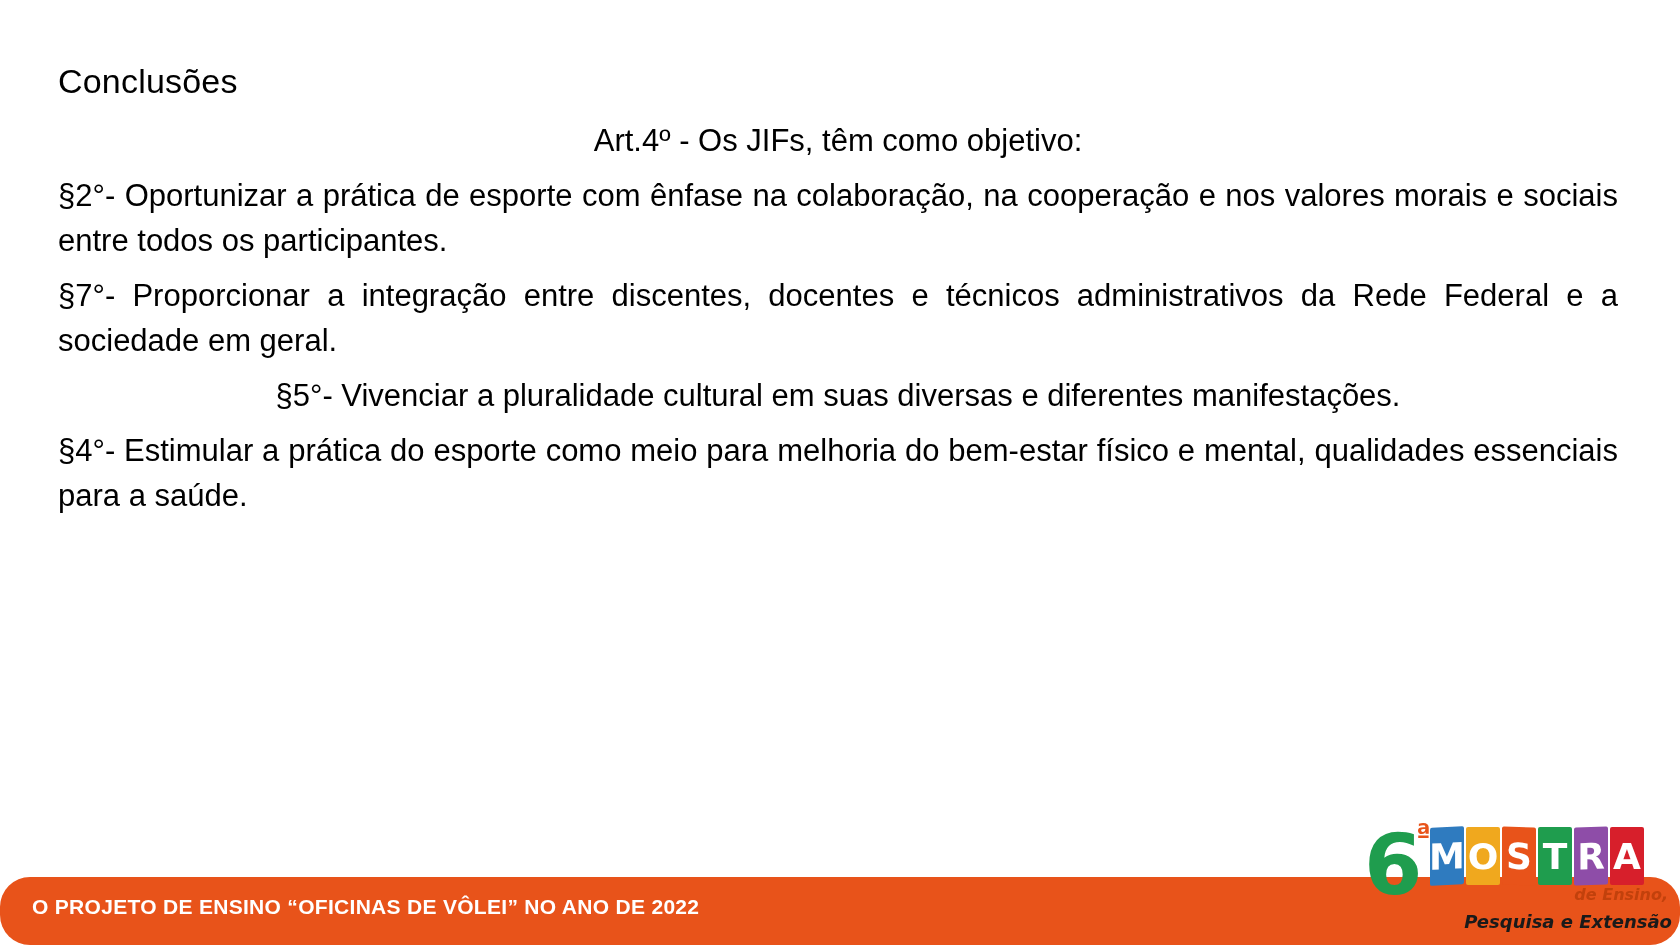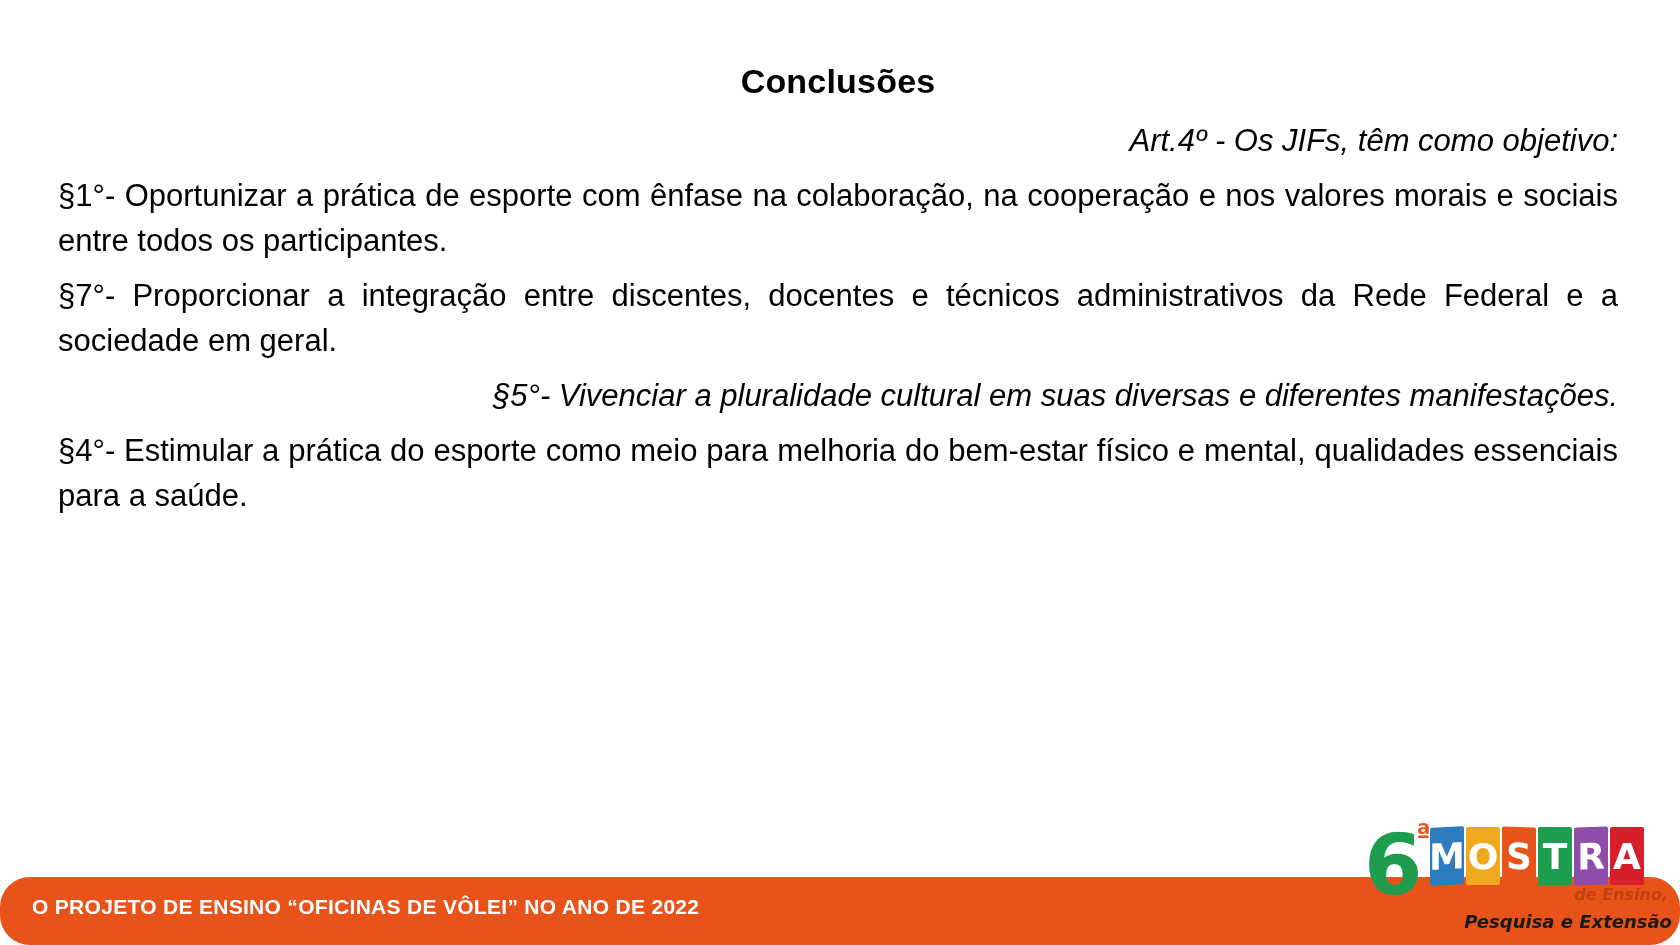--- a/index.html
+++ b/index.html
@@ -20,37 +20,35 @@
     background: #ffffff;
   }
   .content {
     position: absolute;
     left: 58px;
     top: 62px;
     width: 1560px;
   }
   .slide-title {
     font-size: 34px;
-    font-weight: bold;
+    font-weight: normal;
     color: #000000;
     margin: 0 0 18px 0;
     letter-spacing: 0.2px;
-    text-align: center;
   }
   .para {
     font-size: 31px;
     color: #000000;
     line-height: 1.45;
     margin: 0 0 10px 0;
     text-align: justify;
     text-justify: inter-word;
   }
   .para.nojust {
-    text-align: right;
-    font-style: italic;
+    text-align: center;
   }
   
   .footer-band {
     position: absolute;
     left: 0;
     bottom: 0;
     width: 1680px;
     height: 68px;
     background: #e8531a;
     border-radius: 30px;
@@ -140,21 +138,21 @@
 </style>
 </head>
 <body>
 
 <div class="slide">
 
   <div class="content">
     <h1 class="slide-title">Conclusões</h1>
 
     <p class="para nojust">Art.4º - Os JIFs, têm como objetivo:</p>
-    <p class="para">§1°- Oportunizar a prática de esporte com ênfase na colaboração, na cooperação e nos valores morais e sociais entre todos os participantes.</p>
+    <p class="para">§2°- Oportunizar a prática de esporte com ênfase na colaboração, na cooperação e nos valores morais e sociais entre todos os participantes.</p>
     <p class="para">§7°- Proporcionar a integração entre discentes, docentes e técnicos administrativos da Rede Federal e a sociedade em geral.</p>
     <p class="para nojust">§5°- Vivenciar a pluralidade cultural em suas diversas e diferentes manifestações.</p>
     <p class="para">§4°- Estimular a prática do esporte como meio para melhoria do bem-estar físico e mental, qualidades essenciais para a saúde.</p>
   </div>
 
   <div class="footer-band">
     <div class="footer-text">O PROJETO DE ENSINO “OFICINAS DE VÔLEI” NO ANO DE 2022</div>
   </div>
 
   <div class="logo">

